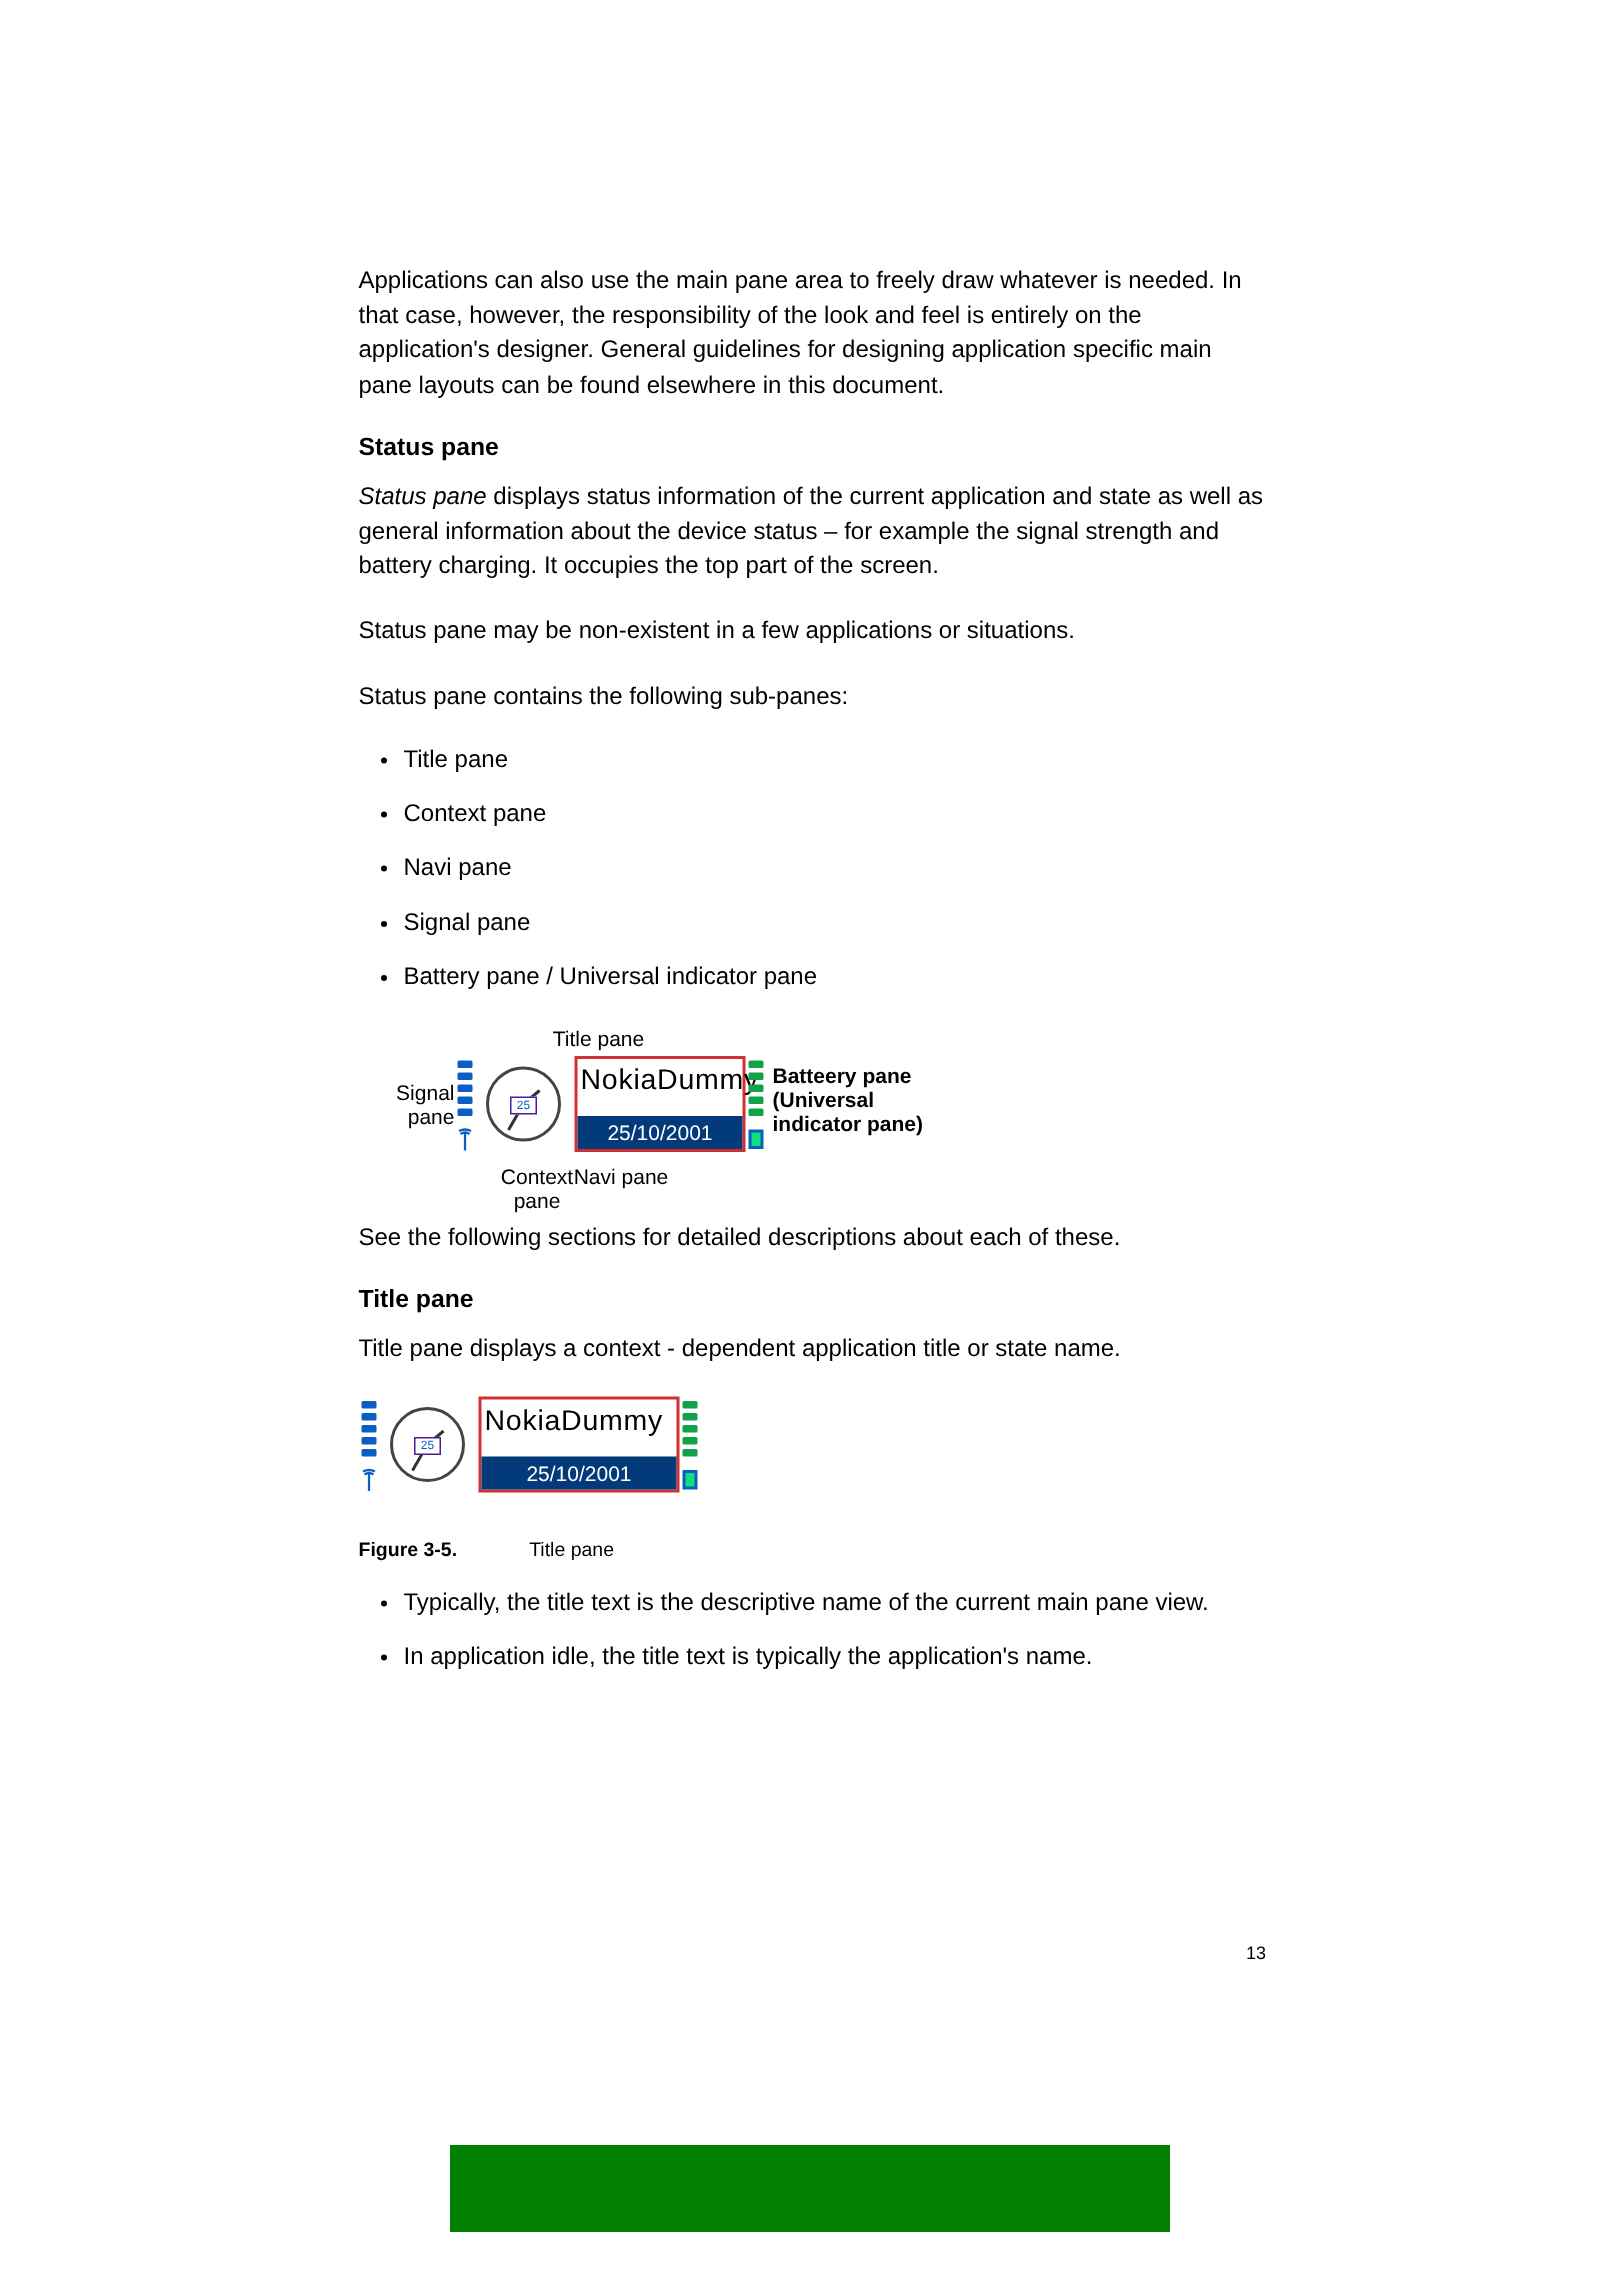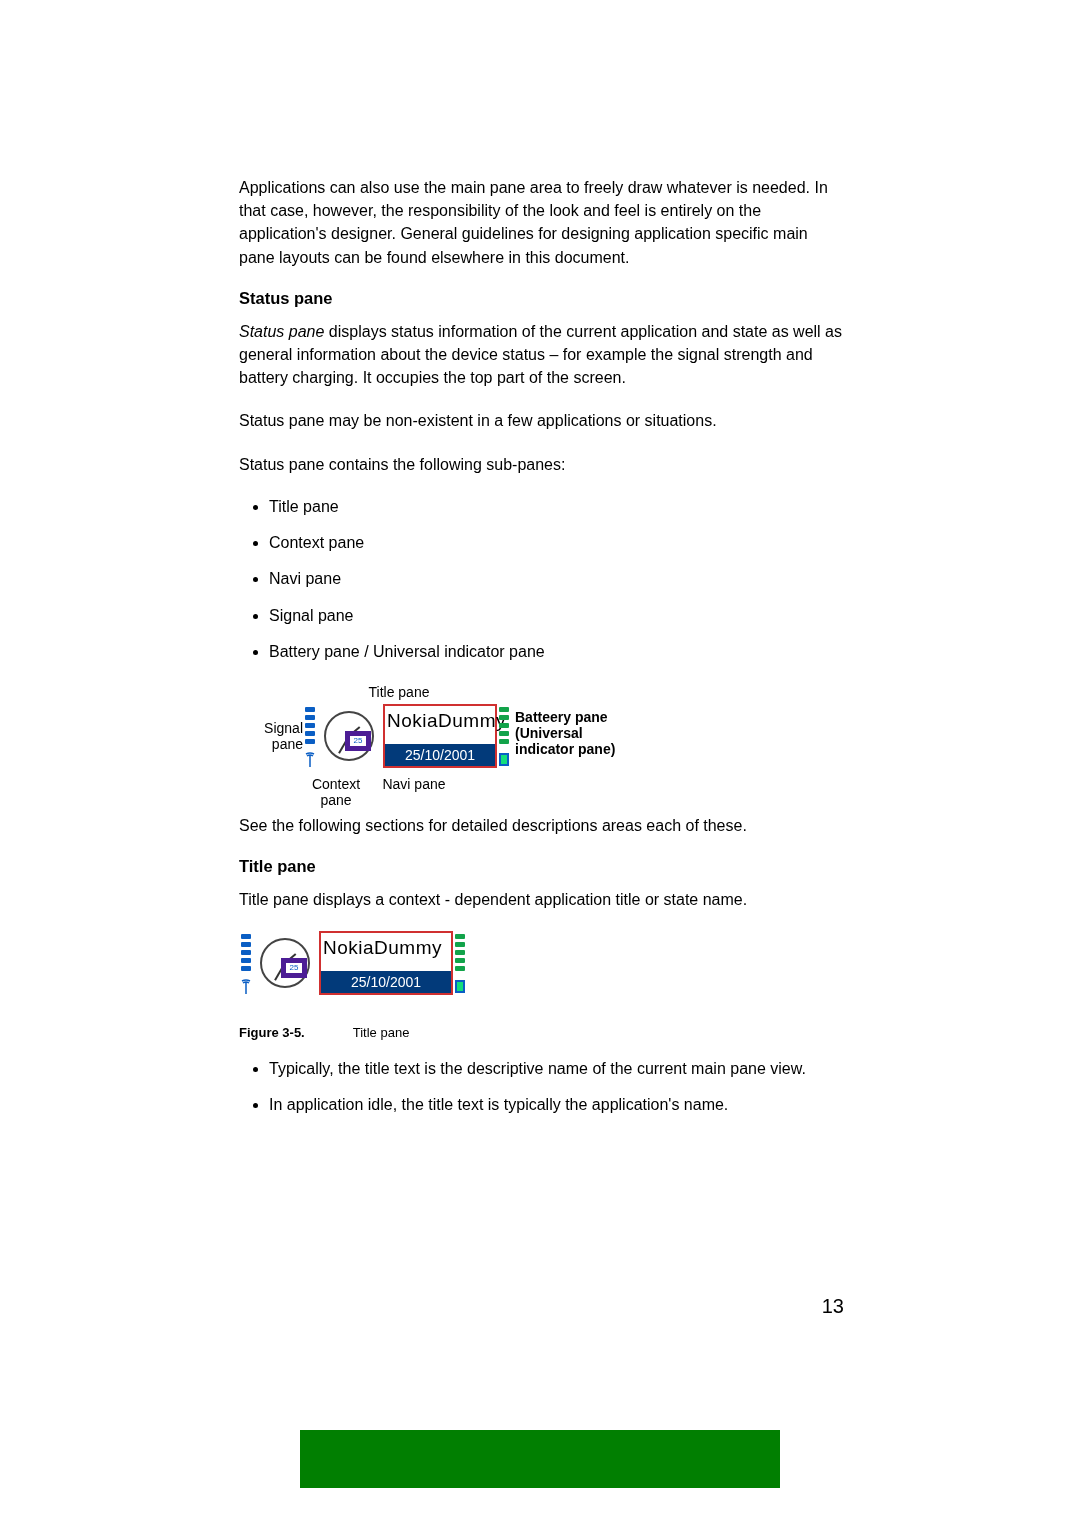--- a/index.html
+++ b/index.html
@@ -52,21 +52,21 @@
   }
   .fig-caption .figno {
     font-weight: bold;
     display: inline-block;
     margin-right: 48px;
   }
   .pagenum {
     position: absolute;
     right: 236px;
     top: 1295px;
-    font-size: 20px;
+    font-size: 12px;
   }
   .footer-bar {
     position: absolute;
     left: 300px;
     top: 1430px;
     width: 480px;
     height: 58px;
     background: #017f01;
   }
 
@@ -79,21 +79,21 @@
     font-size: 14px;
   }
   .fig32 .label {
     position: absolute;
     text-align: center;
     line-height: 1.15;
   }
   .fig32 .label-signal   { left: 4px;   top: 36px;  width: 60px; }
   .fig32 .label-title    { left: 120px; top: 0px;   width: 80px; }
   .fig32 .label-batt     { left: 276px; top: 25px;  width: 140px; text-align: left; }
-  .fig32 .label-context  { left: 62px;  top: 92px;  width: 70px; }
+  .fig32 .label-context  { left: 84px;  top: 92px;  width: 70px; }
   .fig32 .label-navi     { left: 140px; top: 92px;  width: 70px; }
   .fig32 .device {
     position: absolute;
     left: 64px;
     top: 20px;
     width: 208px;
     height: 64px;
   }
   .sig-col, .bat-col {
     position: absolute;
@@ -182,23 +182,23 @@
   }
   .clock-face .hub {
     position: absolute;
     left: 23px; top: 22px;
     width: 5px; height: 5px;
     background: #333;
     border-radius: 50%;
   }
   .clock-face .sm {
     position: absolute;
-    right: 3px; top: 20px;
+    right: 16px; top: 20px;
     width: 16px; height: 10px;
-    border: 5px solid #4c1d95;
+    border: 1px solid #4c1d95;
     font-size: 8px;
     line-height: 10px;
     text-align: center;
     color: #0a5ec4;
     background: #fff;
   }
   .center-area .titleblock {
     position: absolute;
     left: 66px; right: 0;
     top: 0; bottom: 0;
@@ -348,21 +348,21 @@
             </div>
         </div>
       </div>
 
       <div class="label label-context" style="white-space:pre-line;">Context
 pane</div>
       <div class="label label-navi">Navi pane</div>
     </div>
 
 
-    <div class="para">See the following sections for detailed descriptions areas each of these.</div>
+    <div class="para">See the following sections for detailed descriptions about each of these.</div>
 
     <h3 class="section">Title pane</h3>
     <div class="para">Title pane displays a context - dependent application title or state name.</div>
 
     <div class="fig33">
       <div class="sig-col">
         <div class="bars blue-bar">
             <div></div>
             <div></div>
             <div></div>

